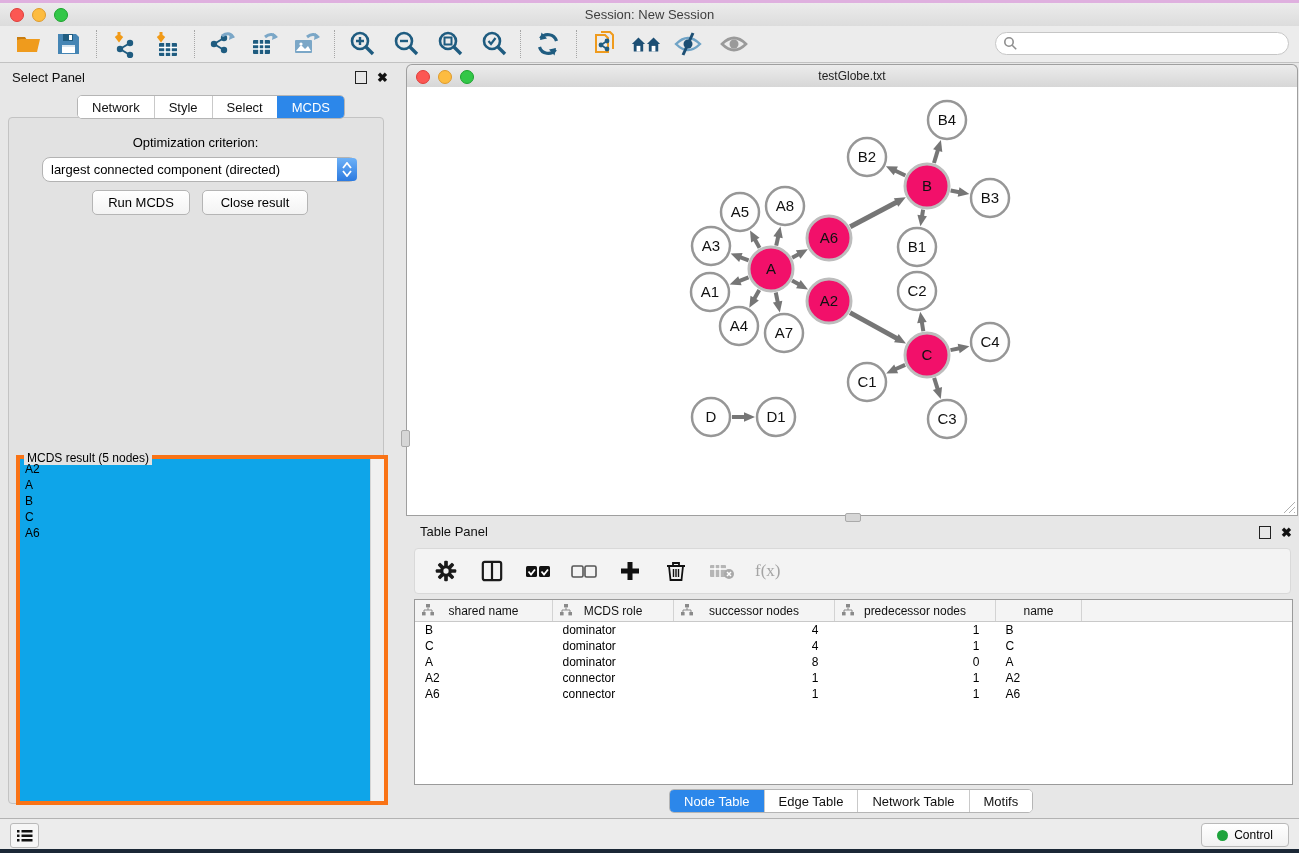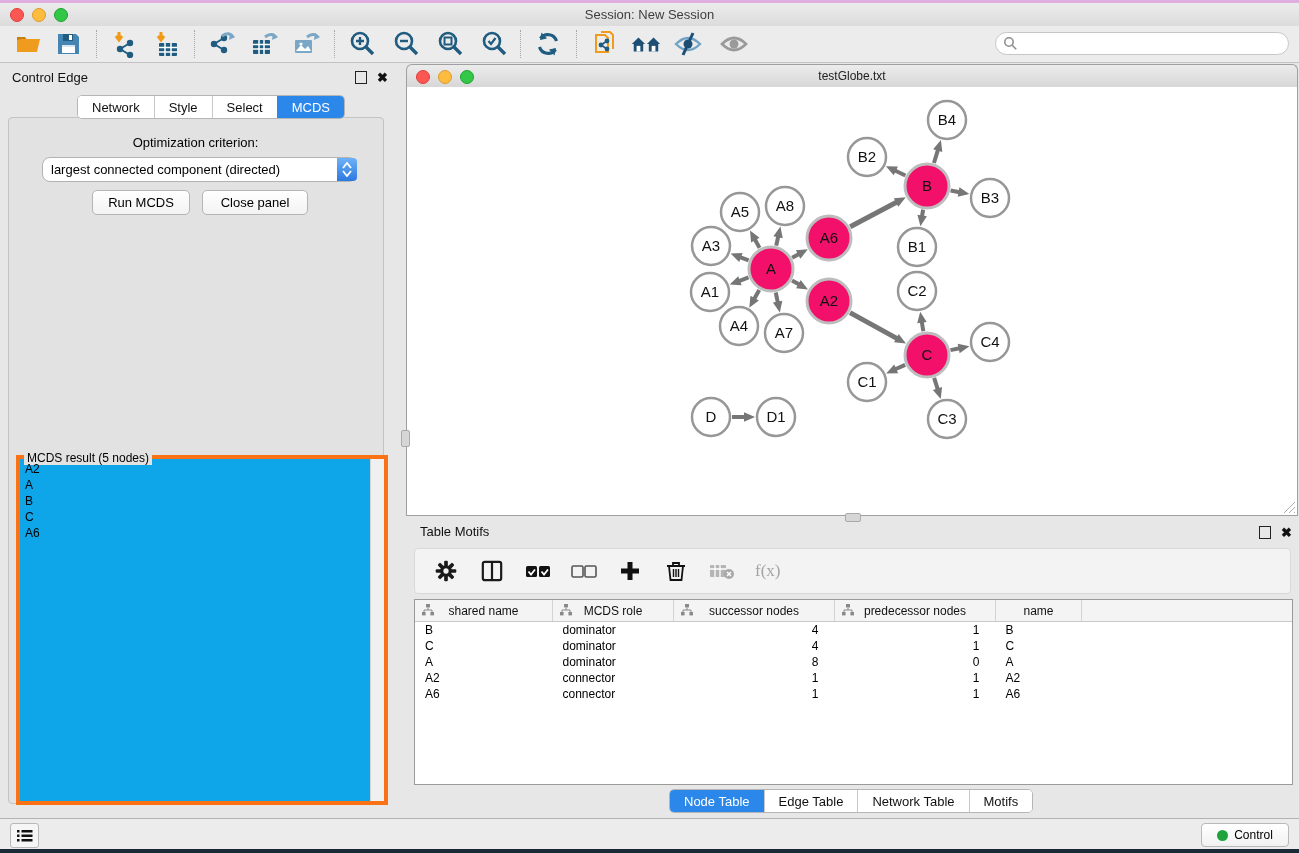--- a/index.html
+++ b/index.html
@@ -254,21 +254,21 @@
   </div>
   <div id="search-wrap">
     <input id="search-input" type="text" value="" style="">
     <svg id="search-icon" width="15" height="15" viewBox="0 0 15 15">
         <circle cx="6" cy="6" r="4.2" stroke="#8e8e8e" stroke-width="1.6" fill="none"></circle>
         <path d="M9.2 9.2l4 4" stroke="#8e8e8e" stroke-width="1.6"></path>
       </svg>
   </div>
 </div>
 
-<div class="abs" id="cp-title">Control Edge</div>
+<div class="abs" id="cp-title">Select Panel</div>
 <div class="abs panel-winbtns" id="cp-btns">
   <div class="float-box"></div>
   <div class="close-x">✖</div>
 </div>
 <div class="abs" id="cp-body"></div>
 <div class="segctl" id="cp-tabs">
     <div class="seg">Network</div>
     <div class="seg">Style</div>
     <div class="seg">Select</div>
     <div class="seg active">MCDS</div>
@@ -279,21 +279,21 @@
   <div id="opt-stepper">
     <svg width="10" height="7" viewBox="0 0 10 7">
         <path d="M1 6l4-5 4 5" fill="none" stroke="#fff" stroke-width="1.8"></path>
       </svg>
     <svg width="10" height="7" viewBox="0 0 10 7">
         <path d="M1 1l4 5 4-5" fill="none" stroke="#fff" stroke-width="1.8"></path>
       </svg>
   </div>
 </div>
 <div class="pushbtn" id="run-btn">Run MCDS</div>
-<div class="pushbtn" id="closepanel-btn">Close panel</div>
+<div class="pushbtn" id="closepanel-btn">Close result</div>
 <div class="abs" id="mcds-fieldset">
   <div id="mcds-legend">MCDS result (5 nodes)</div>
   <div id="mcds-list">
       <div class="mcds-item">A2</div>
       <div class="mcds-item">A</div>
       <div class="mcds-item">B</div>
       <div class="mcds-item">C</div>
       <div class="mcds-item">A6</div>
     </div>
   <div id="mcds-scroll"></div>
@@ -392,21 +392,21 @@
         <text x="369" y="335" text-anchor="middle" font-size="15" font-family="&quot;Liberation Sans&quot;,sans-serif" fill="#111">D1</text>
       </svg>
     <svg id="net-grip" width="13" height="13" viewBox="0 0 13 13">
         <path d="M12 1L1 12M12 6L6 12M12 11l-1 1" stroke="#b0b0b0" stroke-width="1"></path>
       </svg>
   </div>
 </div>
 <div class="abs split-handle" id="v-split-handle"></div>
 <div class="abs split-handle" id="h-split-handle"></div>
 
-<div class="abs" id="tp-title">Table Motifs</div>
+<div class="abs" id="tp-title">Table Panel</div>
 <div class="abs panel-winbtns" id="tp-btns">
   <div class="float-box"></div>
   <div class="close-x">✖</div>
 </div>
 <div class="abs" id="tp-toolbar">
   <div class="tp-icon">
     <svg width="22" height="22" viewBox="0 0 30 30">
         <g fill="#1a1a1a">
           <circle cx="15" cy="15" r="8"></circle>
           <g>

